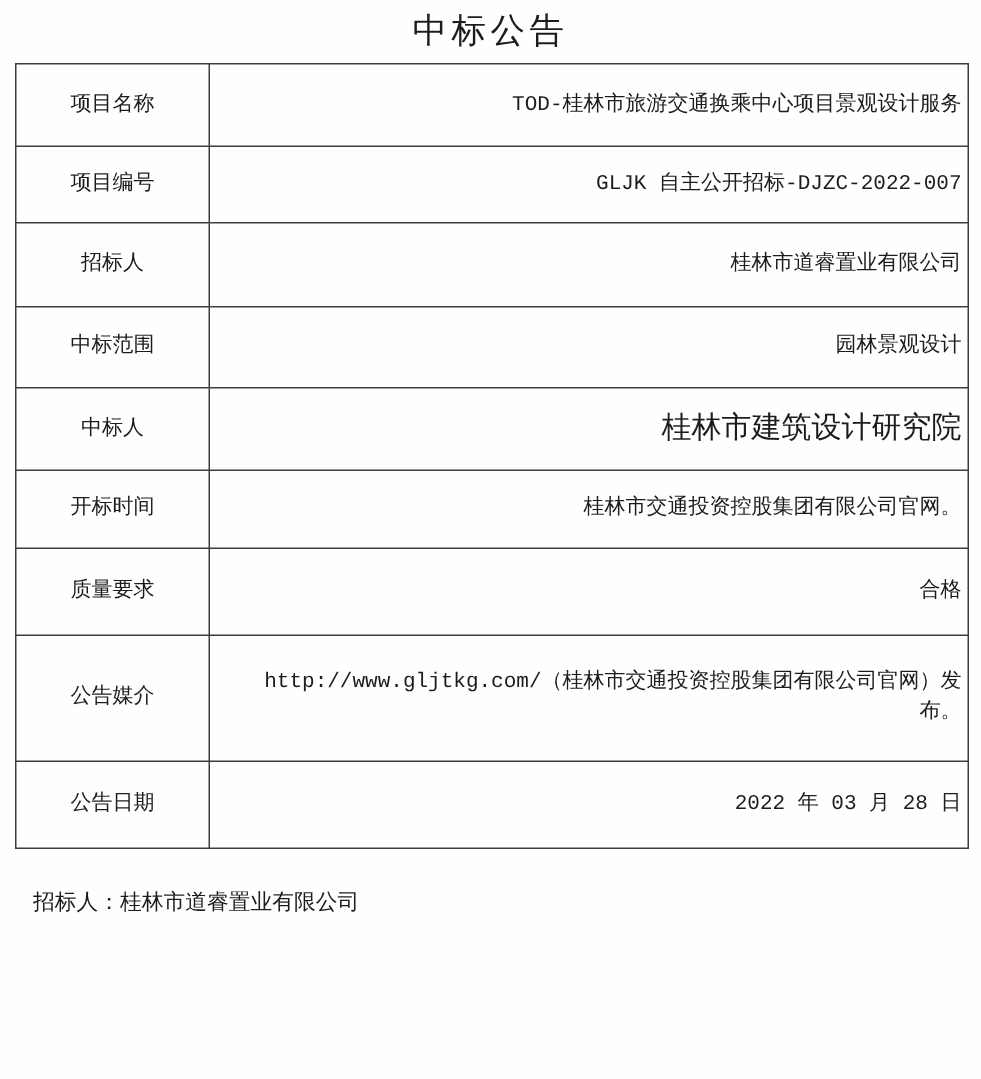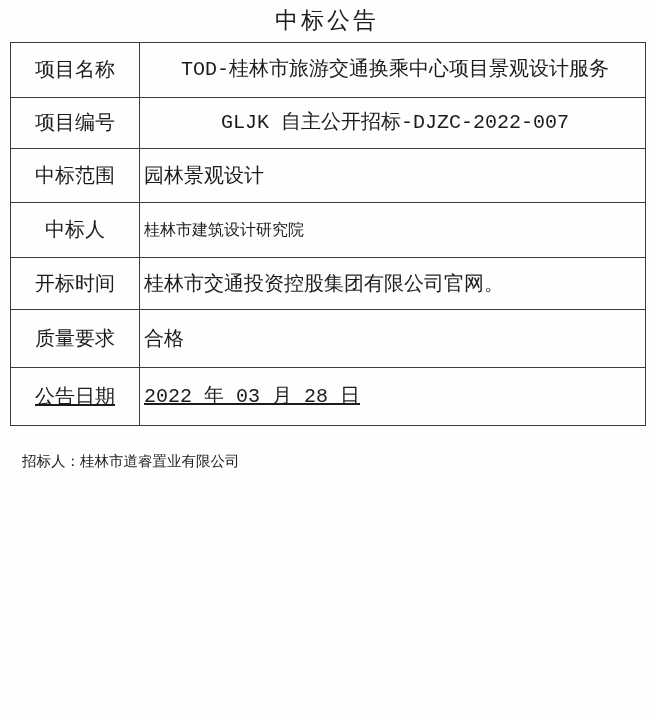--- a/index.html
+++ b/index.html
@@ -22,45 +22,45 @@
     line-height: 1.3;
   }
   table.doc-table {
     border-collapse: collapse;
     table-layout: fixed;
     margin: 6px 0 0 10px;
     width: 635px;
   }
   .doc-table td {
     border: 1.6px solid #3d3d3d;
-    font-size: 20px;
+    font-size: 14px;
     line-height: 1.45;
     padding: 2px 4px;
     overflow: hidden;
   }
   col.c1 { width: 129px; }
   col.c2 { width: 204px; }
   col.c3 { width: 104px; }
   col.c4 { width: 198px; }
   .doc-table .label { text-align: center; }
-  .doc-table .value.left { text-align: center; padding-left: 9px; }
-  .doc-table .value.center { text-align: left; }
+  .doc-table .value.left { text-align: right; padding-left: 9px; }
+  .doc-table .value.center { text-align: right; }
   .mono { font-family: "Liberation Mono", "DejaVu Sans Mono", monospace; font-size: 13.5px; }
   tr.r1  td { height: 50px; }
   tr.r2  td { height: 46px; }
   tr.r3  td { height: 51px; }
   tr.r4  td { height: 49px; }
   tr.r5  td { height: 50px; }
   tr.r6  td { height: 50px; }
-  tr.r6  .value { font-size: 16px; }
+  tr.r6  .value { font-size: 20px; }
   tr.r7  td { height: 52px; }
   tr.r8  td { height: 47px; }
   tr.r9  td { height: 53px; margin-top: 22px; }
   tr.r10 td { height: 79px; }
-  tr.r11 td { height: 53px; text-decoration: underline; }
+  tr.r11 td { height: 53px; }
   .footer-tenderer {
     margin: 26px 0 0 22px;
     font-size: 14.5px;
   }
 </style>
 </head>
 <body>
 
 <div class="page">
 
@@ -75,36 +75,44 @@
     </colgroup>
     <tbody>
       <tr class="r1">
         <td class="label">项目名称</td>
         <td class="value left mono" colspan="3">TOD-桂林市旅游交通换乘中心项目景观设计服务</td>
       </tr>
       <tr class="r2">
         <td class="label">项目编号</td>
         <td class="value left mono" colspan="3">GLJK 自主公开招标-DJZC-2022-007</td>
       </tr>
+      <tr class="r3">
+        <td class="label">招标人</td>
+        <td class="value left" colspan="3">桂林市道睿置业有限公司</td>
+      </tr>
       <tr class="r4">
         <td class="label">中标范围</td>
         <td class="value center" colspan="3">园林景观设计</td>
       </tr>
       <tr class="r6">
         <td class="label">中标人</td>
         <td class="value center" colspan="3">桂林市建筑设计研究院</td>
       </tr>
       <tr class="r8">
         <td class="label">开标时间</td>
         <td class="value center" colspan="3">桂林市交通投资控股集团有限公司官网。</td>
       </tr>
       <tr class="r9">
         <td class="label">质量要求</td>
         <td class="value center" colspan="3">合格</td>
       </tr>
+      <tr class="r10">
+        <td class="label">公告媒介</td>
+        <td class="value left mono" colspan="3">http://www.gljtkg.com/（桂林市交通投资控股集团有限公司官网）发布。</td>
+      </tr>
       <tr class="r11">
         <td class="label">公告日期</td>
         <td class="value center mono" colspan="3">2022 年 03 月 28 日</td>
       </tr>
     </tbody>
   </table>
 
   <div class="footer-tenderer">招标人：桂林市道睿置业有限公司</div>
 
 </div>

